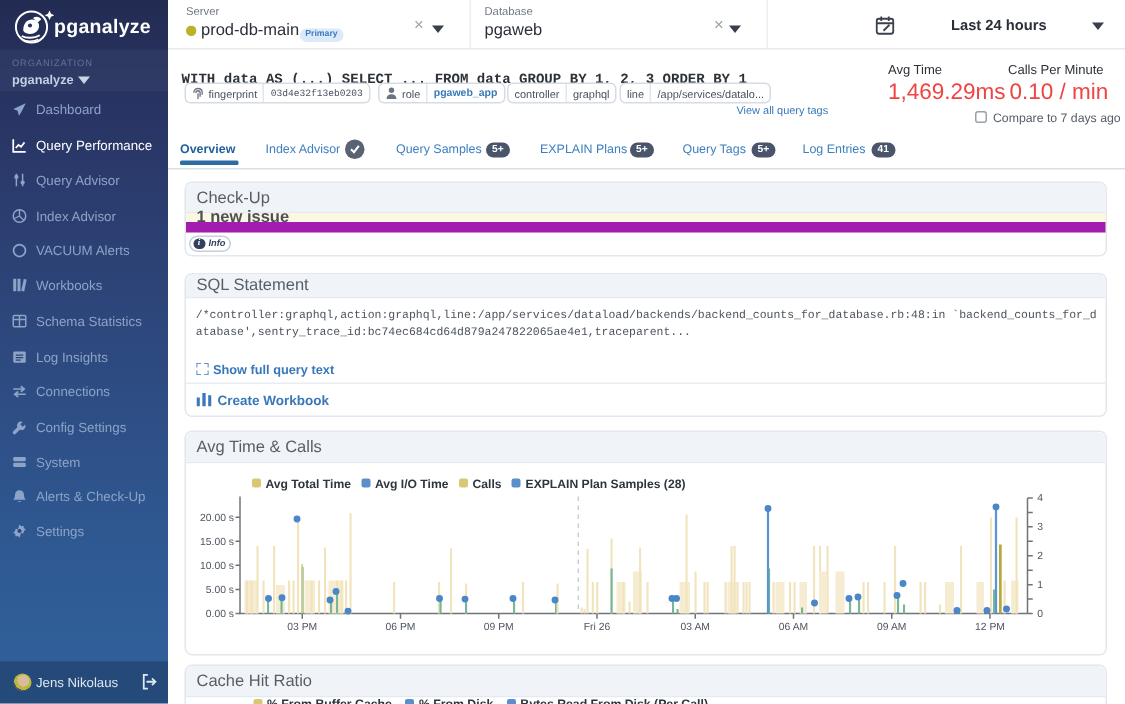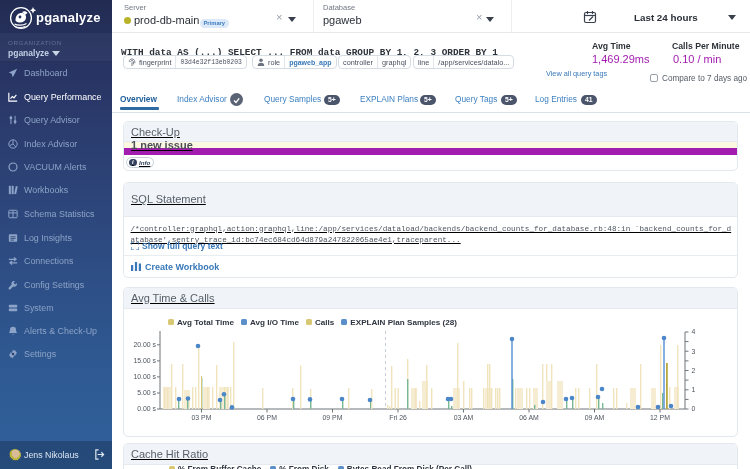--- a/index.html
+++ b/index.html
@@ -29,49 +29,49 @@
   #topbar { position:absolute; left:112px; top:0; width:638px; height:33px; background:#fff; border-bottom:1px solid #e6e9ec; }
   .tb-lbl { position:absolute; top:3px; font-size:7.5px; color:#707784; }
   .tb-val { position:absolute; top:14px; font-size:11px; color:#2a2f38; }
   .pill-primary { position:absolute; left:88px; top:18.5px; background:#dce9f8; color:#3c7cc1; font-size:5.8px; font-weight:bold; padding:1.5px 3.5px; border-radius:5px; }
   .tb-x { position:absolute; top:11px; font-size:11px; color:#9aa1ab; }
   .tb-car { position:absolute; top:17px; width:0; height:0; border-left:4.5px solid transparent; border-right:4.5px solid transparent; border-top:5.5px solid #39404c; }
   .tb-sep { position:absolute; top:0; width:1px; height:33px; background:#eceef1; }
   #last24 { position:absolute; left:522px; top:12px; font-size:9.8px; font-weight:bold; color:#2a2f38; }
   
   #qtitle { position:absolute; left:121px; top:46.5px; font-family:"Liberation Mono",monospace; font-size:9.4px; font-weight:bold; color:#2d3239; letter-spacing:0px; }
-  .stat-lbl { position:absolute; top:41px; font-size:8.7px; font-weight:bold; color:#2d3239;text-align:right; }
-  .stat-val { position:absolute; top:53px; font-size:11px; color:#a21caf; }
+  .stat-lbl { position:absolute; top:41px; font-size:8.7px; font-weight:normal; color:#2d3239;text-align:right; }
+  .stat-val { position:absolute; top:53px; font-size:15px; color:#ef4444; }
   .tagpill { position:absolute; top:55px; height:14px; border:1px solid #d5dce4; border-radius:4px; background:#fff; font-size:7.3px; color:#4a5160; display:flex; align-items:center; }
   .tagpill .seg { padding:0 4px; height:100%; display:flex; align-items:center; white-space:nowrap; }
   .tagpill .seg + .seg { border-left:1px solid #e1e6ec; }
   .tagpill .mono { font-family:"Liberation Mono",monospace; font-size:6.4px; }
-  #viewtags { position:absolute; left:546px; top:69px; font-size:7.3px; color:#3878b8; }
+  #viewtags { position:absolute; left:491px; top:69px; font-size:7.3px; color:#3878b8; }
   #comparebox { position:absolute; left:650px; top:74px; font-size:8.2px; color:#555c66; }
   #comparebox .cb { display:inline-block; width:8px; height:8px; border:1px solid #9aa1ab; border-radius:2px; vertical-align:-1px; margin-right:4px; background:#fff;}
   
   #tabs { position:absolute; left:112px; top:88px; width:638px; height:25px; border-bottom:1px solid #d9e0e7; background:#fff;}
   .tab { position:absolute; top:6px; font-size:8.3px; color:#3d80c0; white-space:nowrap;}
   .tab.active { color:#1f5f9b; font-weight:bold; }
   #tab-underline { position:absolute; left:8px; top:19px; width:39px; height:2.5px; background:#2d6ba3; border-radius:1px;}
   .tbadge { position:absolute; top:6.5px; height:10.5px; min-width:9px; padding:0 4px; background:#4a546b; color:#fff; font-size:6.8px; font-weight:bold; border-radius:5.5px; line-height:10.5px; text-align:center;}
   .tcheck { position:absolute; top:5px; width:13px; height:13px; background:#5a6374; border-radius:50%; }
   
-  .card { position:absolute; left:123px; width:615px; background:#fff; border:1px solid #e2e8ee; border-radius:5px;text-decoration:underline; }
+  .card { position:absolute; left:123px; width:615px; background:#fff; border:1px solid #e2e8ee; border-radius:5px; }
   .card-h { background:#f0f4f8; border-bottom:1px solid #e4eaf0; border-radius:5px 5px 0 0; color:#565e67; font-size:11px; padding-left:7px; display:flex; align-items:center;}
   
   #checkup { top:121px; height:50px; }
   #checkup .card-h { height:20px; }
   #cu-yellow { height:12.5px; background:#fcf7e1; border-bottom:7px solid #a21caf; font-size:11px; font-weight:bold; color:#4c5059; padding-left:7px; display:flex; align-items:center;}
   #cu-row { height:16px; display:flex; align-items:center; padding-left:2px; font-size:8.3px; color:#3d7cbd; }
   #infobadge { background:#fff; border:1px solid #c6d0da; color:#33415e; font-size:6.2px; font-weight:bold; font-style:italic; border-radius:7px; padding:1px 3px 1px 2px; margin-right:7px; display:inline-flex; align-items:center;}
   #infobadge .i { display:inline-block; width:7.5px; height:7.5px; border-radius:50%; background:#33415e; color:#fff; font-size:6px; line-height:7.5px; text-align:center; font-weight:bold; margin-right:2.5px; font-family:"Liberation Serif",serif;}
   
   #sqlcard { top:181.5px; height:96px; }
-  #sqlcard .card-h { height:34px; }
+  #sqlcard .card-h { height:16px; }
   #sqlcode { padding:7px 4.5px 0 6.5px; font-family:"Liberation Mono",monospace; font-size:7.65px; line-height:11px; color:#4d545e; word-break:break-all; }
   #showfull { position:absolute; left:7px; top:58px; font-size:8.5px; font-weight:bold; color:#3878b8; }
   #sql-sep { position:absolute; left:0; top:72px; width:613px; height:1px; background:#e8edf2; }
   #createwb { position:absolute; left:7px; top:79px; font-size:9px; font-weight:bold; color:#3878b8; }
   
   #chartcard { top:287px; height:150px; }
   #chartcard .card-h { height:20.5px; }
   #legend { position:absolute; left:44px; top:30px; display:flex; gap:7px; font-size:8.1px; font-weight:bold; color:#2f3540; }
   .leg-sq { display:inline-block; width:6px; height:6px; border-radius:1.5px; margin-right:3px; }
   

